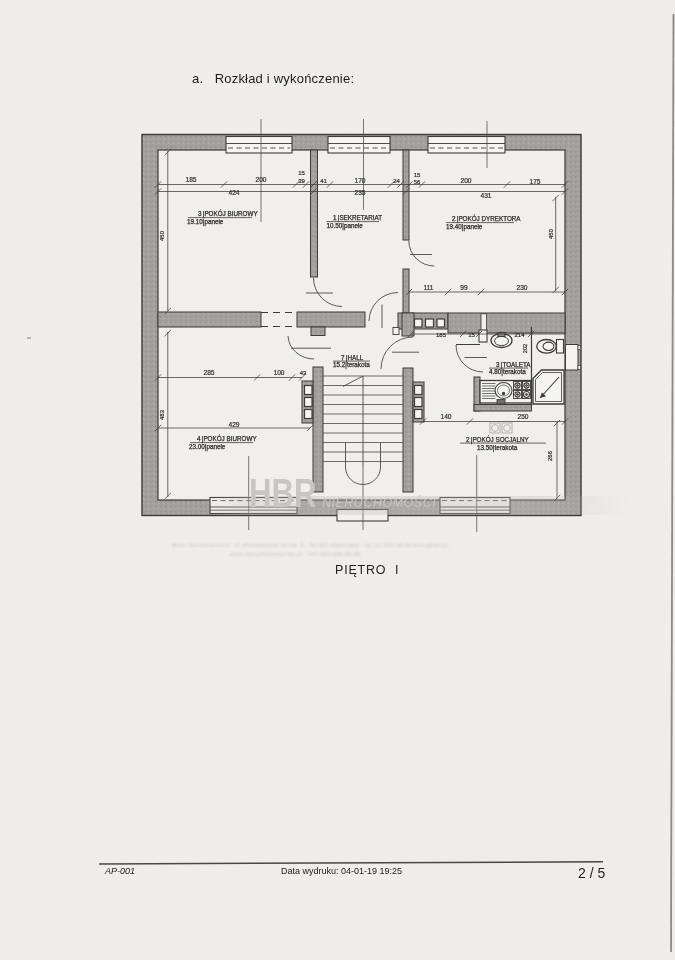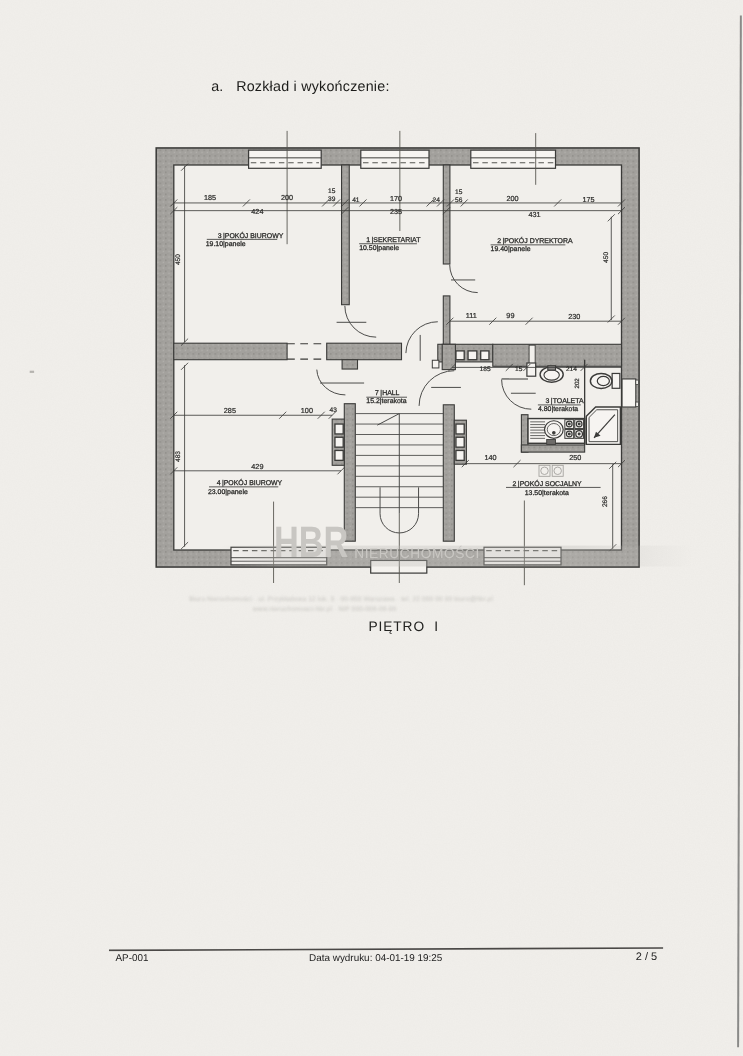--- a/index.html
+++ b/index.html
@@ -410,38 +410,38 @@
 <text x="189" y="449.0" font-size="6.3">23.00|panele</text>
 </g>
 <line x1="190" y1="442.6" x2="253" y2="442.6" stroke="#2a2a28" stroke-width="0.7"></line>
 </g>
 </svg>
 
 <div class="abs" style="left:200px;top:496px;width:430px;height:19px;background:linear-gradient(90deg,rgba(190,188,184,0) 0%,rgba(190,188,184,0.35) 12%,rgba(190,188,184,0.35) 75%,rgba(190,188,184,0) 100%);"></div>
 
 <div class="abs" style="left:249px;top:471px;font-size:40px;font-weight:bold;color:#c8c6c2;letter-spacing:0px;transform:scaleX(0.78);transform-origin:left top;">HBR</div>
 
-<div class="abs" style="left:322px;top:496px;font-size:12.5px;color:#c9c7c3;letter-spacing:0.5px;">NIERUCHOMOŚCI</div>
+<div class="abs" style="left:322px;top:496px;font-size:12.5px;color:#c9c7c3;letter-spacing:0.5px;font-style:italic;">NIERUCHOMOŚCI</div>
 
 <div class="abs" style="left:172px;top:542px;width:335px;font-size:5.9px;color:rgba(176,174,170,0.62);filter:blur(0.8px);letter-spacing:0.15px;white-space:nowrap;">Biuro Nieruchomości · ul. Przykładowa 12 lok. 3 · 00-950 Warszawa · tel. 22 000 00 00 biuro@hbr.pl</div>
 <div class="abs" style="left:230px;top:551px;width:215px;font-size:5.9px;color:rgba(176,174,170,0.62);filter:blur(0.8px);letter-spacing:0.15px;white-space:nowrap;">www.nieruchomosci-hbr.pl · NIP 000-000-00-00</div>
 
 <div class="abs" style="left:335px;top:563px;font-size:12.5px;color:#222220;letter-spacing:0.8px;">PIĘTRO&nbsp;&nbsp;I</div>
 
 <div class="abs" style="left:99px;top:861px;width:504px;height:3px;">
 <svg width="504" height="4" style="display:block">
       <line x1="0" y1="3" x2="504" y2="0.8" stroke="#4a4846" stroke-width="1.5"></line>
     </svg>
   </div>
 
-<div class="abs" style="left:105px;top:866px;font-size:9px;color:#222;">AP-001</div>
+<div class="abs" style="left:105px;top:866px;font-size:9px;color:#222;font-style:italic;">AP-001</div>
 
 <div class="abs" style="left:281px;top:866px;font-size:9px;color:#222;">Data wydruku: 04-01-19 19:25</div>
 
-<div class="abs" style="left:578px;top:865px;font-size:10px;color:#222;">2 / 5</div>
+<div class="abs" style="left:578px;top:865px;font-size:14px;color:#222;">2 / 5</div>
 
 <div class="abs" style="left:0;top:0;width:675px;height:960px;pointer-events:none;">
 <svg width="675" height="960" style="display:block">
       <line x1="673.5" y1="14" x2="671" y2="952" stroke="#8a8a88" stroke-width="1.8"></line>
     </svg>
   </div>
 
 <div class="abs" style="left:27px;top:337px;width:4px;height:2px;background:#b5b3af;"></div>
 
 </body></html>

